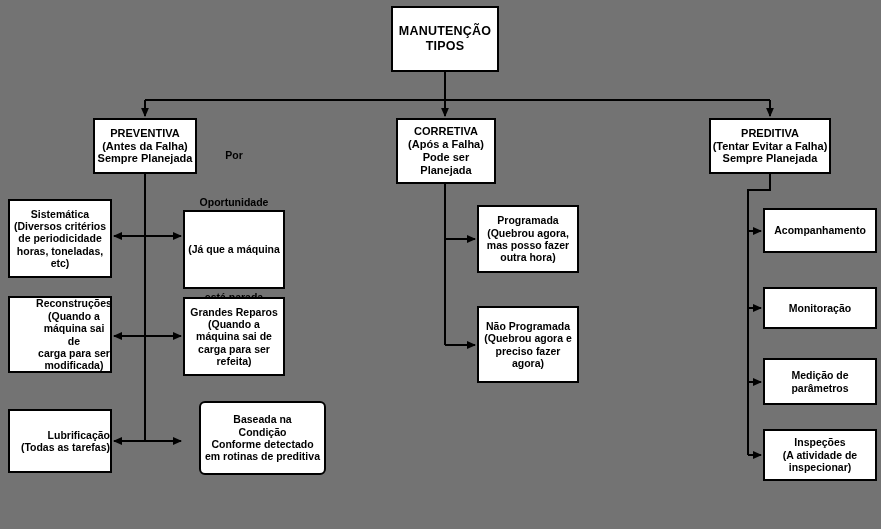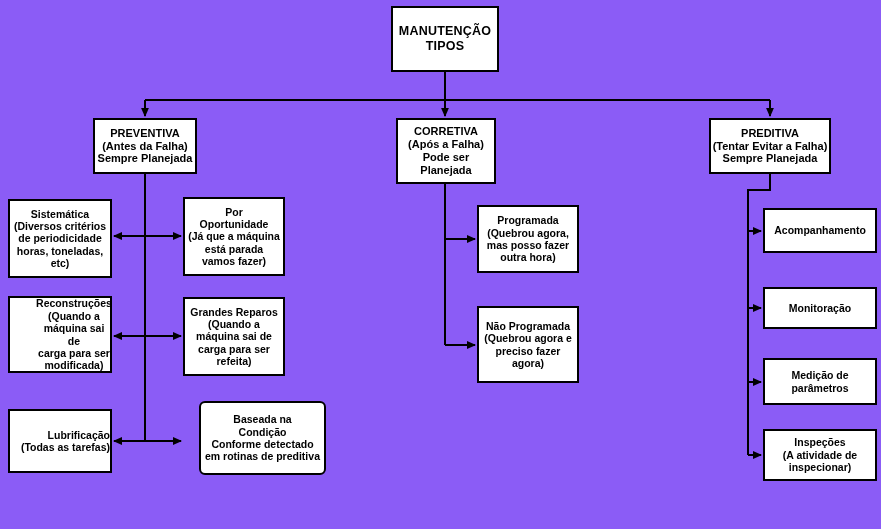--- a/index.html
+++ b/index.html
@@ -9,21 +9,21 @@
     background: #ffffff;
   }
   body {
     font-family: "Liberation Sans", sans-serif;
     color: #000000;
   }
   #diagram-root {
     position: relative;
     width: 881px;
     height: 529px;
-    background: #8b5cf6;
+    background: #737373;
     overflow: hidden;
   }
   #edge-layer {
     position: absolute;
     left: 0;
     top: 0;
     width: 881px;
     height: 529px;
     pointer-events: none;
   }
@@ -57,21 +57,21 @@
   .n-preventiva { left: 93px;  top: 118px; width: 104px; height: 56px; font-size: 11px; }
   .n-corretiva  { left: 396px; top: 118px; width: 100px; height: 66px; font-size: 11px; }
   .n-preditiva  { left: 709px; top: 118px; width: 122px; height: 56px; font-size: 11px; }
 
   
   .n-sistematica    { left: 8px;  top: 199px; width: 104px; height: 79px; font-size: 10.5px; }
   .n-reconstrucoes  { left: 8px;  top: 296px; width: 104px; height: 77px; font-size: 10.5px; padding-left: 28px; }
   .n-lubrificacao   { left: 8px;  top: 409px; width: 104px; height: 64px; font-size: 10.5px; align-items: flex-end; }
 
   
-  .n-oportunidade   { left: 183px; top: 197px; width: 102px; height: 79px; font-size: 10.5px; }
+  .n-oportunidade   { left: 183px; top: 210px; width: 102px; height: 79px; font-size: 10.5px; gap: 35px; }
   .n-grandes        { left: 183px; top: 297px; width: 102px; height: 79px; font-size: 10.5px; }
   .n-condicao       { left: 199px; top: 401px; width: 127px; height: 74px; font-size: 10.5px; border-radius: 6px; }
 
   
   .n-programada     { left: 477px; top: 205px; width: 102px; height: 68px; font-size: 10.5px; }
   .n-naoprogramada  { left: 477px; top: 306px; width: 102px; height: 77px; font-size: 10.5px; }
 
   
   .n-acompanhamento { left: 763px; top: 208px; width: 114px; height: 45px; font-size: 10.5px; }
   .n-monitoracao    { left: 763px; top: 287px; width: 114px; height: 42px; font-size: 10.5px; }

